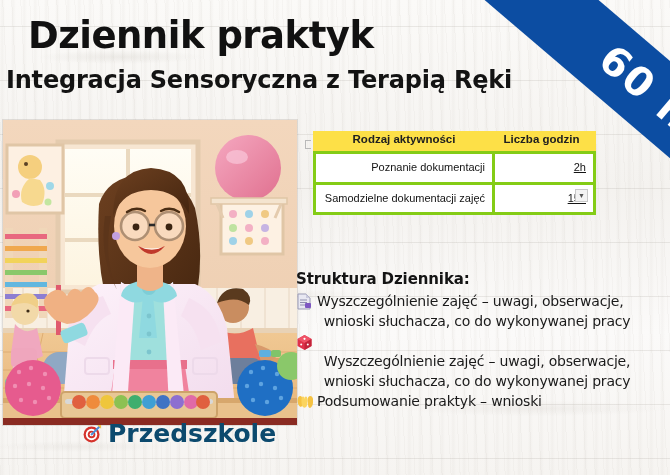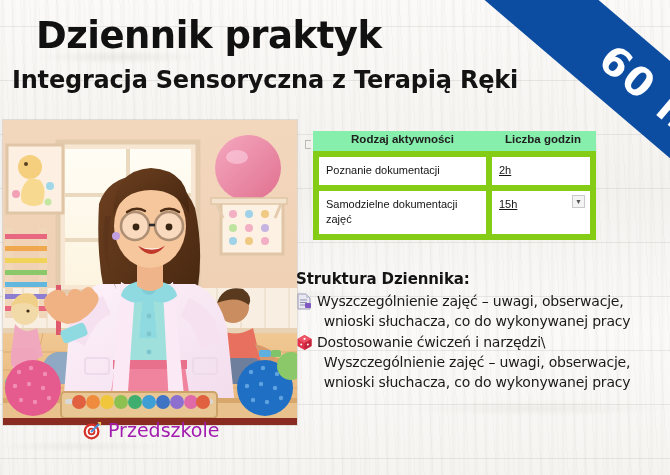--- a/index.html
+++ b/index.html
@@ -72,31 +72,31 @@
     font-family:"DejaVu Sans", sans-serif;
     font-weight:700;
     font-size:40px;
     letter-spacing:2px;
     transform:translateX(42px) translateY(-1px);
     white-space:nowrap;
   }
 
   
   .title{
-    position:absolute;left:36px;top:14px;
+    position:absolute;left:28px;top:14px;
     font-family:"DejaVu Sans", sans-serif;
     font-weight:700;
     font-size:37px;
     letter-spacing:-0.5px;
     color:#111111;
     white-space:nowrap;
     z-index:4;
   }
   .subtitle{
-    position:absolute;left:12px;top:66px;
+    position:absolute;left:6px;top:66px;
     font-family:"DejaVu Sans", sans-serif;
     font-weight:700;
     font-size:24px;
     letter-spacing:-0.2px;
     color:#131313;
     white-space:nowrap;
     z-index:4;
   }
 
   
@@ -110,46 +110,47 @@
 
   
   .school{
     position:absolute;left:83px;top:419px;
     display:flex;align-items:center;gap:6px;
     z-index:5;
   }
   .school-icon{width:19px;height:19px;display:block;flex:0 0 auto;}
   .school-text{
     font-family:"DejaVu Sans", sans-serif;
-    font-weight:400;font-size:19px;color:#a21caf;white-space:nowrap;
+    font-weight:700;font-size:25px;color:#0c4a6e;white-space:nowrap;
   }
 
   
   .tbl-zone{position:absolute;left:313px;top:131px;width:283px;z-index:4;}
   .tbl-handle{
     position:absolute;left:-8px;top:9px;width:5px;height:7px;
     border-left:1px solid #b9b9b9;border-top:1px solid #b9b9b9;border-bottom:1px solid #b9b9b9;
   }
   table.act{
     border-collapse:collapse;width:283px;
     font-family:"Liberation Sans", sans-serif;
-    background:#86efac;
+    background:#fde047;
   }
   table.act th{
     font-size:11.5px;font-weight:700;color:#202020;
     text-align:center;padding:2px 6px 6px 6px;border:none;background:transparent;
   }
-  table.act th.c2{text-align:center;padding-left:10px;}
+  table.act th.c2{text-align:left;padding-left:10px;}
   table.act td{
-    border:6px solid #84cc16;
+    border:3px solid #84cc16;
     font-size:11px;color:#141414;
     padding:6px 7px;
     vertical-align:top;
     line-height:1.42;
     background:#ffffff;
+    text-align:right;
   }
   table.act td.hrs{width:84px;text-decoration:underline;}
   .cell-arrow{
     position:absolute;right:5px;top:4px;
     width:11px;height:11px;border:1px solid #c9c9c9;background:#f3f3f3;
     display:flex;align-items:center;justify-content:center;
     font-size:7px;color:#555;line-height:1;
   }
   .rel{position:relative;}
 
@@ -486,20 +487,29 @@
       <span class="ico">
         <svg viewBox="0 0 17 17" xmlns="http://www.w3.org/2000/svg">
           <path d="M8.5 1 l7 4 v7 l-7 4 l-7 -4 v-7 z" fill="#e0324a"></path>
           <path d="M8.5 1 l7 4 l-7 4 l-7 -4 z" fill="#ef5266"></path>
           <path d="M8.5 9 l7 -4 v7 l-7 4 z" fill="#c3243a"></path>
           <circle cx="8.5" cy="4.8" r="1.1" fill="#ffffff"></circle>
           <circle cx="5.2" cy="10.5" r="1" fill="#ffffff"></circle>
           <circle cx="11.8" cy="10.5" r="1" fill="#ffffff"></circle>
         </svg>
       </span>
-      <span class="txt">Dostosowanie ćwiczeń i narzędzi\</span>
     </div>
     <div class="cont">Wyszczególnienie zajęć – uwagi, obserwacje,</div>
     <div class="cont">wnioski słuchacza, co do wykonywanej pracy</div>
 
+    <div class="srow">
+      <span class="ico">
+        <svg viewBox="0 0 17 17" xmlns="http://www.w3.org/2000/svg">
+          <path d="M1.5 8 q0 -5 3 -5 q1.4 0 1.6 2 l0.4 4 q0.6 4 -1.6 5 q-3 -1 -3.4 -6z" fill="#f5c242"></path>
+          <path d="M11.5 8 q0 -5 3 -5 q3 0 2.6 6 q-0.4 5 -3.4 6 q-2.2 -1 -1.6 -5z" fill="#f5c242"></path>
+          <path d="M5.5 10 q-0.4 -6 1.4 -6.4 q1.6 -0.2 1.6 2.4 q0 -2.6 1.6 -2.4 q1.8 0.4 1.4 6.4 q-0.4 4.4 -3 4.8 q-2.6 -0.4 -3 -4.8z" fill="#fbd45e"></path>
+        </svg>
+      </span>
+      <span class="txt">Podsumowanie praktyk – wnioski</span>
+    </div>
   </div>
 
 </div>
 
 </body></html>

